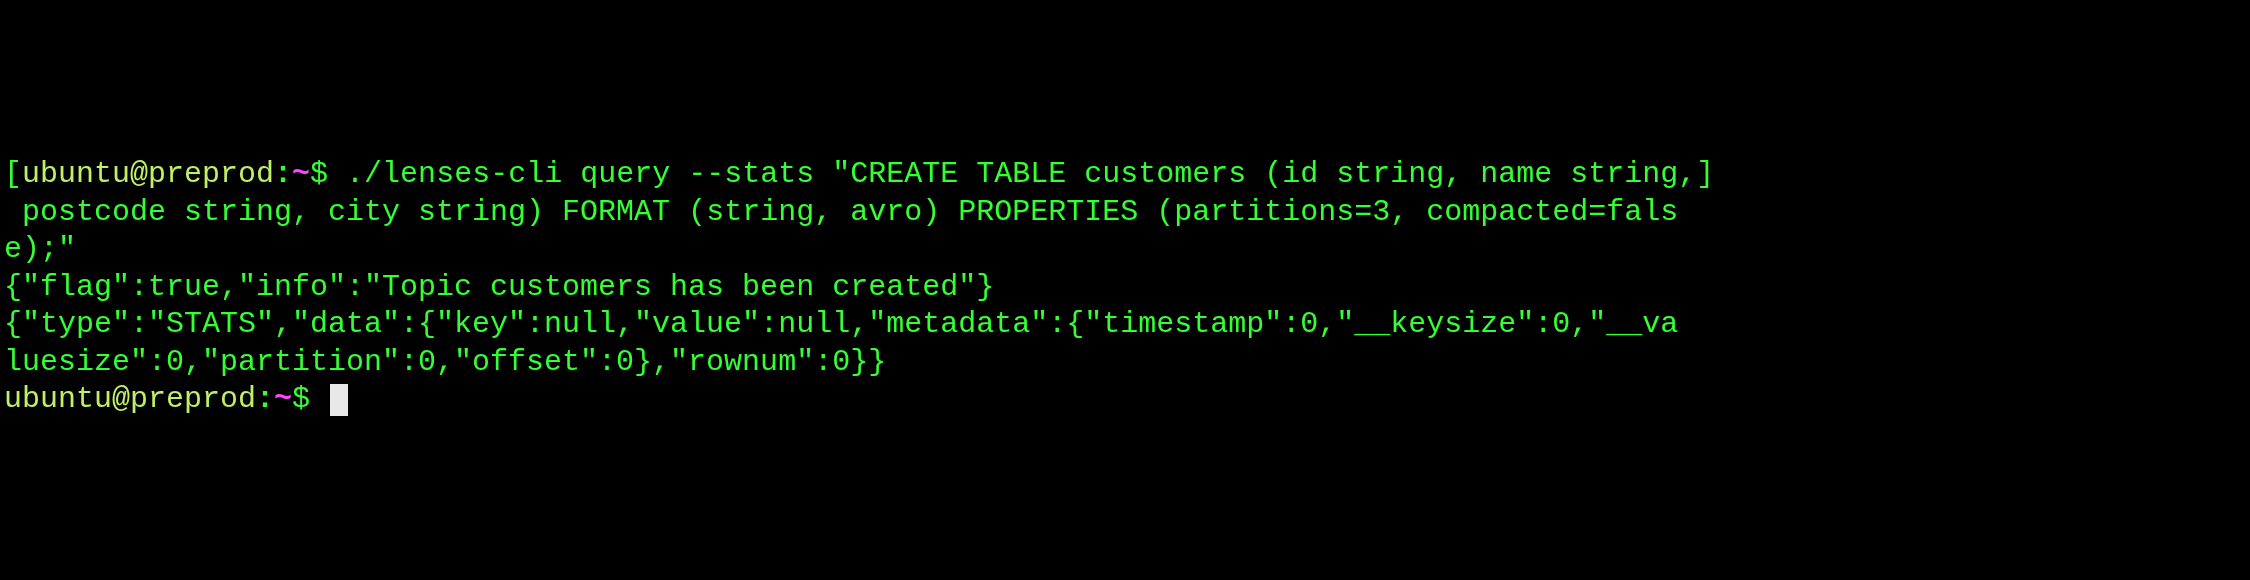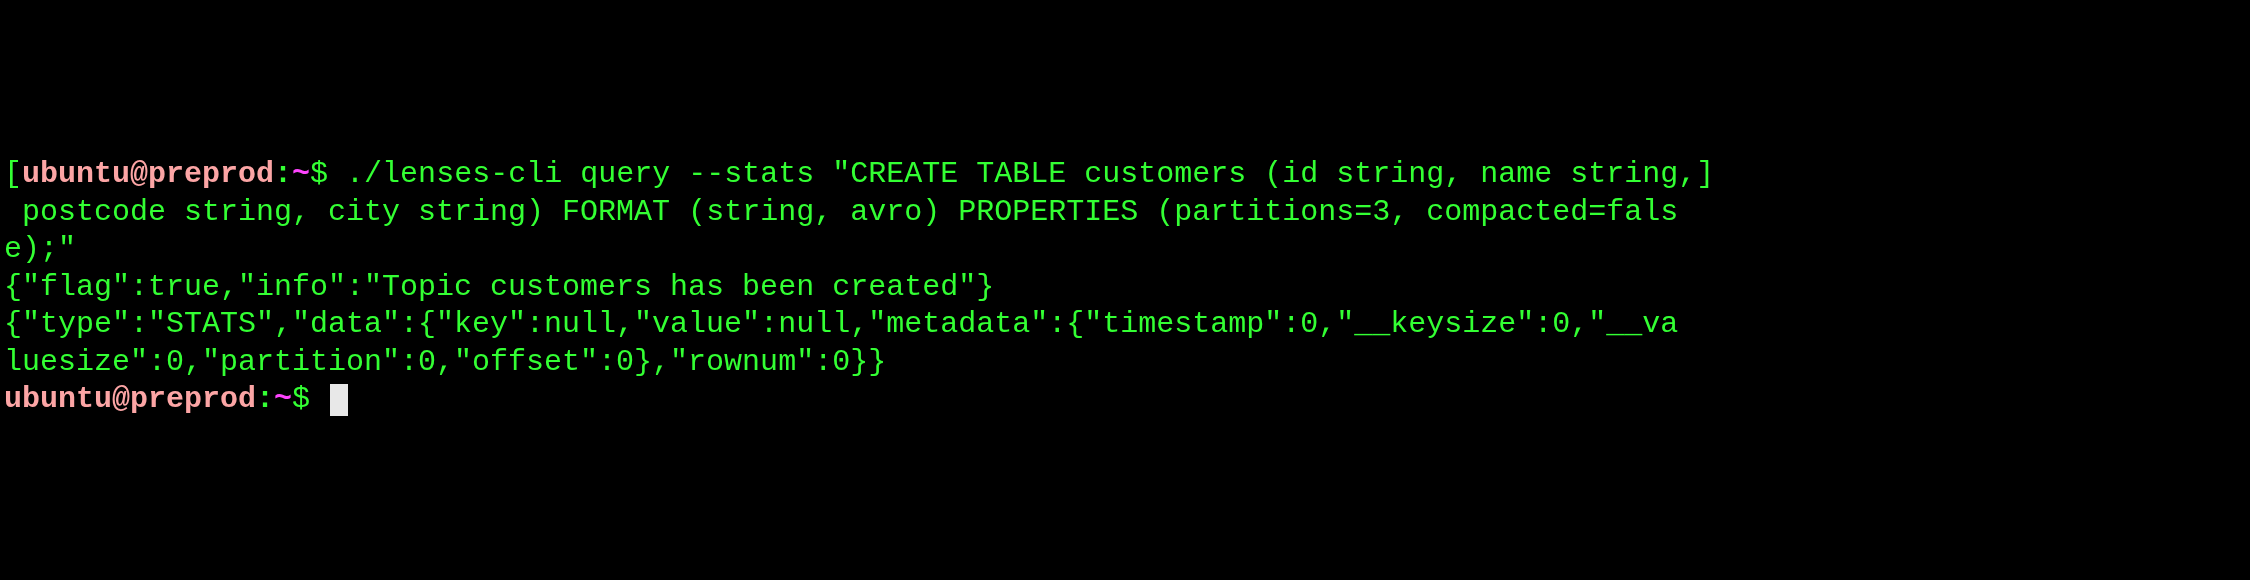--- a/index.html
+++ b/index.html
@@ -17,22 +17,22 @@
       padding: 6px 4px;
       color: #33ff33;
       overflow: hidden;
       white-space: pre-wrap;
       word-break: break-all;
     }
     .prompt-bracket {
       color: #33ff33;
     }
     .user-host {
-      color: #fca5a5;
-      font-weight: bold;
+      color: #bef264;
+      font-weight: normal;
     }
     .colon {
       color: #33ff33;
       font-weight: bold;
     }
     .tilde {
       color: #ff44ff;
       font-weight: bold;
     }
     .dollar {

